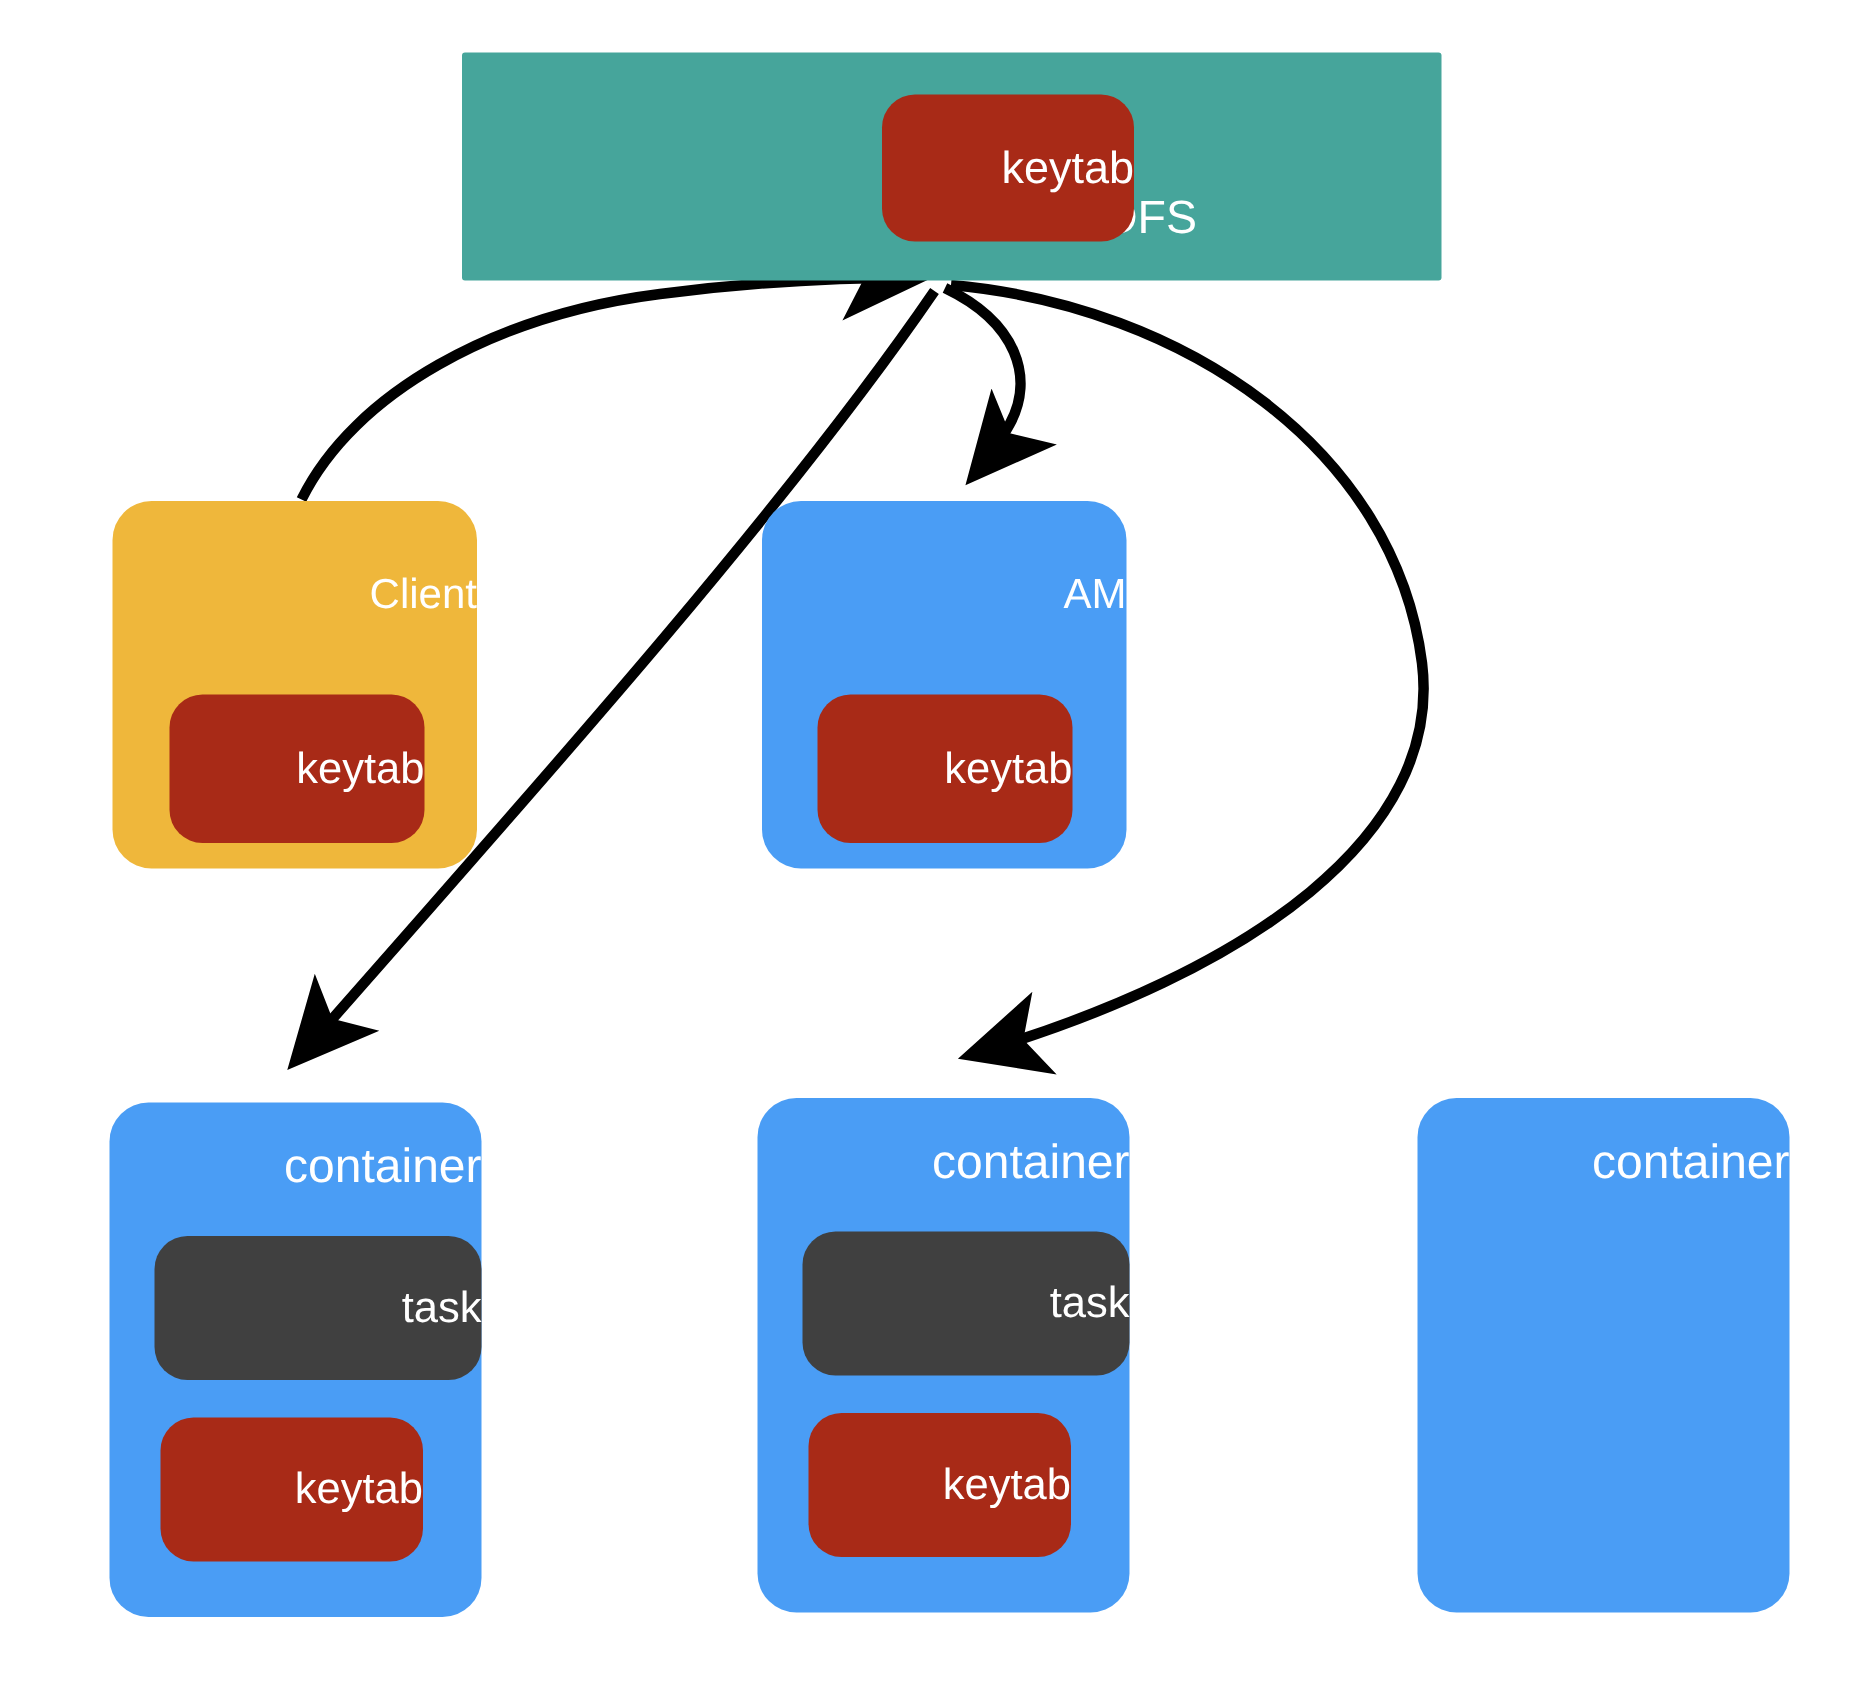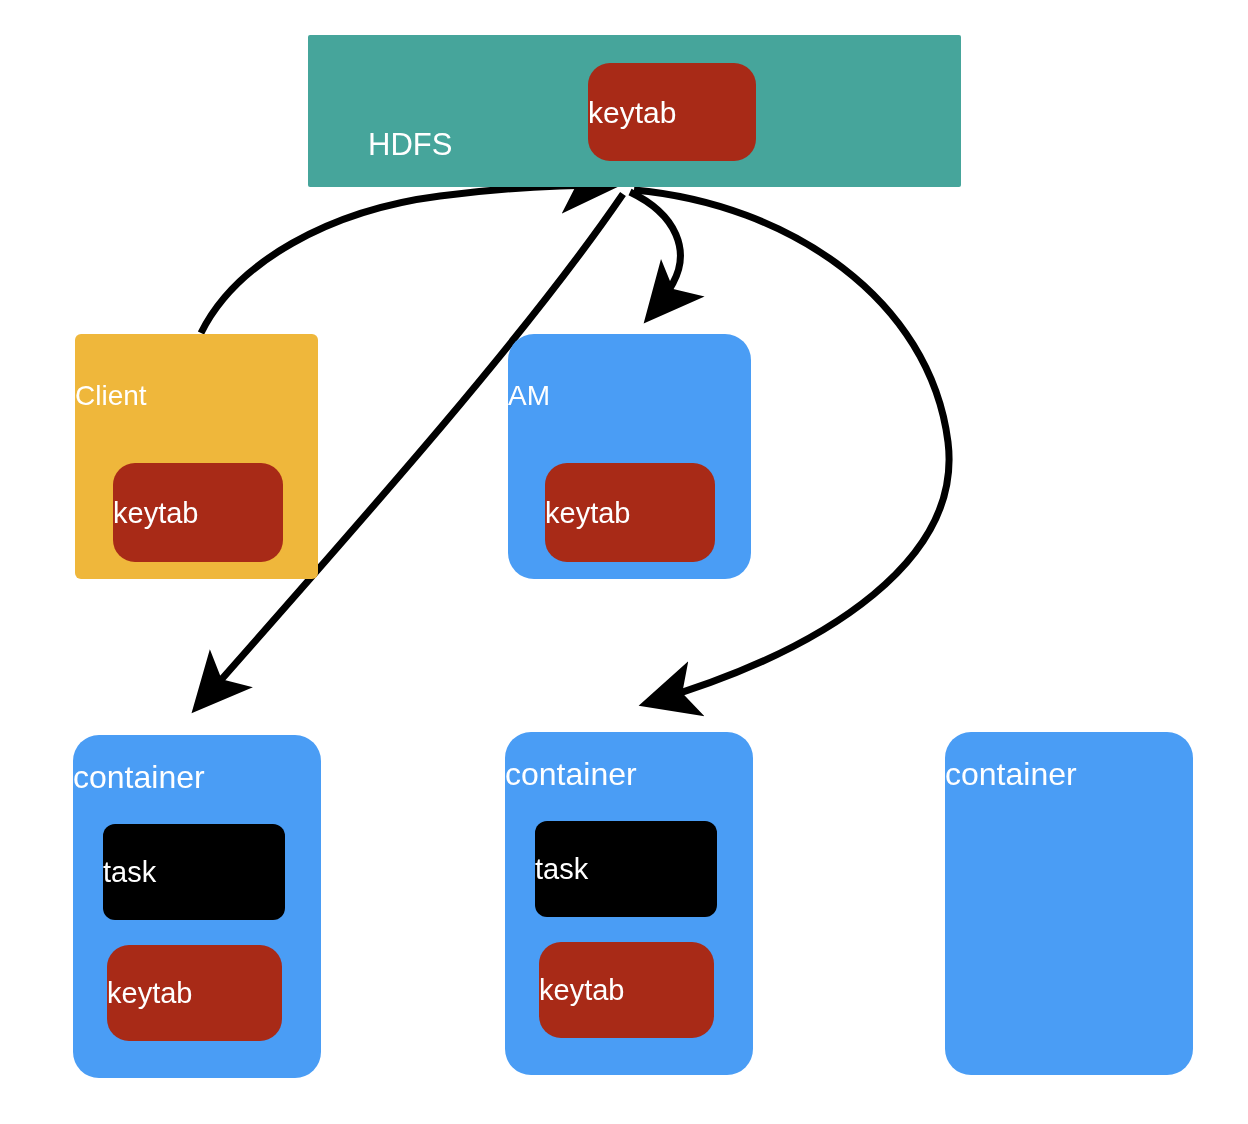--- a/index.html
+++ b/index.html
@@ -28,21 +28,21 @@
   .node {
     position: absolute;
     box-sizing: border-box;
     color: #ffffff;
     text-align: center;
   }
   .node-label {
     position: absolute;
     left: 0;
     right: 0;
-    text-align: left;
+    text-align: right;
     color: #ffffff;
     white-space: nowrap;
   }
   
   #hdfs-node {
     left: 308px;
     top: 35px;
     width: 653px;
     height: 152px;
     background: #46a59b;
@@ -66,21 +66,21 @@
     top: 33px;
     font-size: 30px;
   }
   
   #client-node {
     left: 75px;
     top: 334px;
     width: 243px;
     height: 245px;
     background: #efb73b;
-    border-radius: 6px;
+    border-radius: 26px;
   }
   #client-label {
     top: 46px;
     font-size: 28px;
   }
   #client-keytab {
     left: 113px;
     top: 463px;
     width: 170px;
     height: 99px;
@@ -125,23 +125,23 @@
     height: 343px;
   }
   #container-1 { left: 73px;  top: 735px; }
   #container-2 { left: 505px; top: 732px; }
   #container-3 { left: 945px; top: 732px; }
   .container-label {
     top: 24px;
     font-size: 32px;
   }
   .task-box {
-    background: #000000;
-    border-radius: 12px;
-    width: 182px;
+    background: #404040;
+    border-radius: 22px;
+    width: 218px;
     height: 96px;
   }
   .task-box .node-label { top: 32px; font-size: 29px; }
   .kt-box {
     background: #a82a17;
     border-radius: 22px;
     width: 175px;
     height: 96px;
   }
   .kt-box .node-label { top: 32px; font-size: 29px; }

